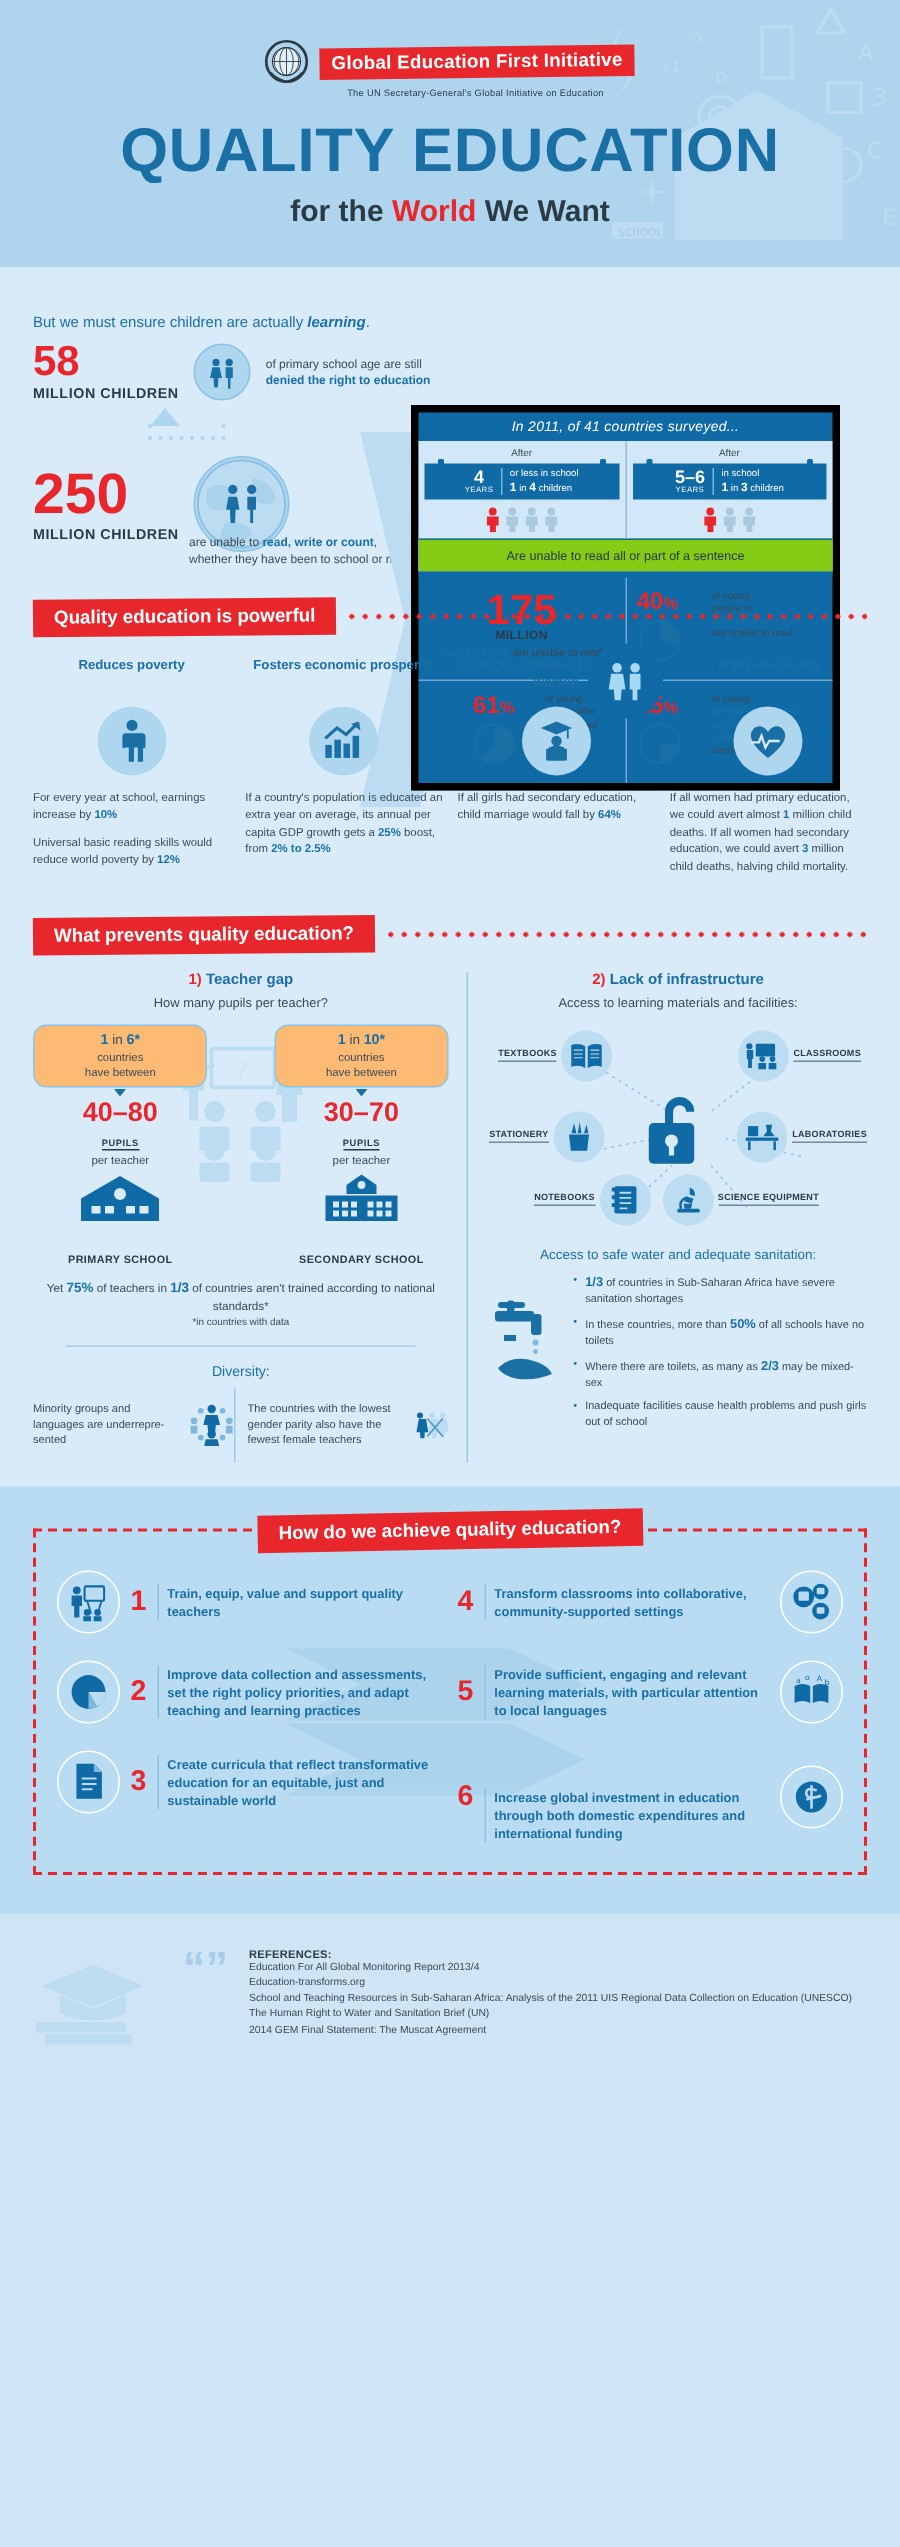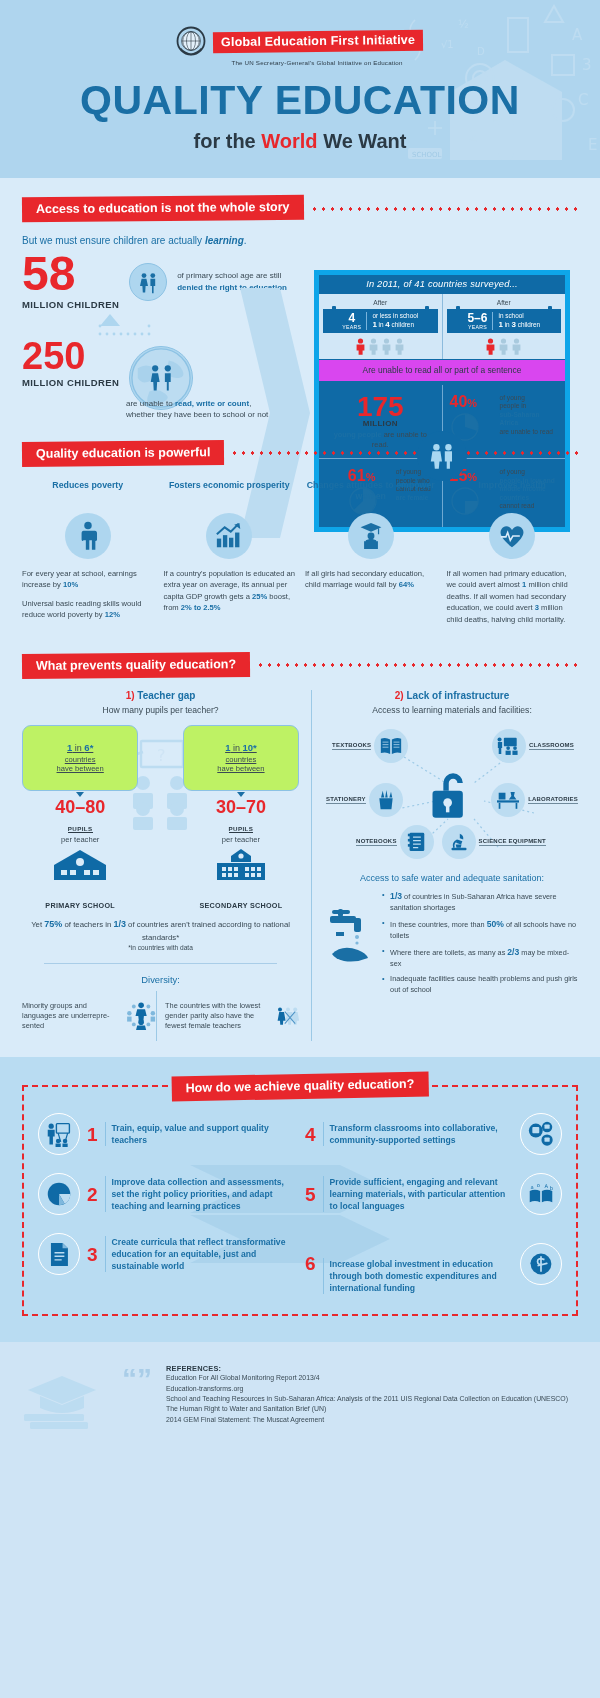--- a/index.html
+++ b/index.html
@@ -87,36 +87,36 @@
     background-repeat: repeat-x;
     background-position: 0 center;
   }
   .lede { font-size: 9.2px; color:#3a4a55; line-height:1.6; }
   .learn-line { font-size:10px; color:#1a6fa5; font-weight:bold; margin-top:14px; }
   .learn-line .reg { font-weight: normal; }
   .learn-line em { font-style: italic; }
 
   
   .bigstat { display:flex; align-items:center; gap:10px; }
-  .bignum { font-size: 48px; font-weight: bold; color:#e8272c; line-height:.85; }
+  .bignum { font-size: 28px; font-weight: bold; color:#e8272c; line-height:.85; }
   .bignum.small { font-size: 38px; }
   .bigcap { font-size: 9.5px; font-weight:bold; color:#2b3a45; letter-spacing:.4px; }
   .circ-icon {
     width:38px;height:38px;border-radius:50%;
     background:#aed6ef; display:flex;align-items:center;justify-content:center;
     border:1.2px solid #8cc2e4;
   }
   .circ-icon.globe { width:64px;height:64px; }
   .stat-note { font-size:8px; color:#3a4a55; line-height:1.45; }
   .stat-note b { color:#1a6fa5; }
 
   
   .panel {
-    position:absolute; right:30px; top:92px;
-    width:256px; border:5px solid #0ea5e9; background:#0f6aa6;
+    position:absolute; right:40px; top:92px;
+    width:286px; border:5px solid #000000; background:#0f6aa6;
   }
   .panel-title {
     color:#fff; font-size:9.3px; font-style:italic; text-align:center;
     padding:4px 0 5px 0; letter-spacing:.2px;
   }
   .panel-inner { background:#d2e7f7; }
   .panel-top { display:flex; }
   .panel-half { flex:1; padding:5px 4px 4px 4px; text-align:center; }
   .panel-half + .panel-half { border-left:1.2px solid #8cbbdd; }
   .after-lbl { font-size:6.6px; color:#3a4a55; }
@@ -130,21 +130,21 @@
     background:#0f6aa6; border-radius:1px;
   }
   .yrs-box:before { left:9px; } .yrs-box:after { right:9px; }
   .yrs-n { font-size:12px; font-weight:bold; line-height:1; }
   .yrs-u { font-size:5.2px; letter-spacing:.3px; }
   .yrs-txt { font-size:6.4px; text-align:left; line-height:1.25; border-left:1px solid #79b4dc; padding-left:5px;}
   .yrs-txt b { font-size:8px; }
   .ppl-row { display:flex; justify-content:center; gap:2px; margin-top:5px; }
   .unable-row {
     text-align:center; font-size:8.4px; color:#2b3a45;
-    padding:5px 0 6px 0; border-top:1.2px solid #0f6aa6; background:#d946ef;
+    padding:5px 0 6px 0; border-top:1.2px solid #0f6aa6; background:#84cc16;
   }
   .panel-grid { border-top:4px solid #0f6aa6; position:relative; }
   .pg-row { display:flex; }
   .pg-cell { flex:1; padding:9px 7px; min-height:68px; }
   .pg-cell + .pg-cell { border-left:1.2px solid #6ea9d2; }
   .pg-row + .pg-row { border-top:1.2px solid #6ea9d2; }
   .pg-175 { text-align:center; }
   .n175 { font-size:28px; font-weight:bold; color:#e8272c; line-height:.9; }
   .mil { font-size:8px; font-weight:bold; color:#2b3a45; letter-spacing:.3px;}
   .sub175 { font-size:7.4px; color:#3a4a55; line-height:1.3; margin-top:2px; }
@@ -176,22 +176,22 @@
   .two-col { display:flex; margin-top:12px; }
   .col-l { width:52%; padding-right:12px; }
   .col-r { width:48%; padding-left:14px; border-left:1.2px solid #9cc9e6; }
   .sec-h { text-align:center; font-size:10px; color:#1a6fa5; font-weight:bold; }
   .sec-h .num { color:#e8272c; }
   .sec-sub { text-align:center; font-size:8.6px; color:#3a4a55; margin-top:4px; }
 
   .pupil-row { display:flex; justify-content:space-between; margin-top:10px; position:relative;}
   .pupil-side { width:42%; text-align:center; position:relative; z-index:2;}
   .bubble {
-    border:1.1px solid #8cc2e4; border-radius:9px; padding:16px 5px;
-    font-size:7.6px; color:#3a4a55; line-height:1.3; background:#bef264;text-decoration:underline;
+    border:1.1px solid #8cc2e4; border-radius:9px; padding:4px 5px;
+    font-size:7.6px; color:#3a4a55; line-height:1.3; background:#fdba74;
   }
   .bubble .b1 { font-size:9px; }
   .bubble b { font-size:9.5px; color:#1a6fa5; }
   .caret { width:0;height:0;border-left:4px solid transparent;border-right:4px solid transparent;border-top:5px solid #1a6fa5; margin:1px auto 0 auto;}
   .range { font-size:18px;font-weight:bold;color:#e8272c;line-height:1.05;margin-top:1px;}
   .pupils-lbl { font-size:6.2px;font-weight:bold;color:#2b3a45;letter-spacing:.4px;border-bottom:1px solid #2b3a45;display:inline-block;}
   .per-teacher { font-size:7.6px;color:#3a4a55; }
   .school-lbl { font-size:7.2px;font-weight:bold;color:#2b3a45;letter-spacing:.3px;margin-top:19px;}
   .yet { text-align:center;font-size:7.8px;color:#3a4a55;line-height:1.5;margin-top:8px;}
   .yet b { color:#1a6fa5; font-size:9px;}
@@ -295,24 +295,20 @@
       <div class="gefi-badge">Global Education First Initiative</div>
     </div>
     <div class="gefi-sub">The UN Secretary-General's Global Initiative on Education</div>
 
     <div class="big-title">QUALITY EDUCATION</div>
     <div class="sub-title"><span>for the </span><span class="red">World</span><span> We Want</span></div>
   </div>
 
   <div class="band-light" style="padding:18px 0 14px 0; position:relative;">
     <div class="section">
-      <div class="ribbon-wrap">
-        <span class="ribbon">Access to education is not the whole story</span>
-        <span class="dots-line"></span>
-      </div>
 
 
       <div class="learn-line"><span class="reg">But we must ensure children are actually </span><em>learning</em><span class="reg">.</span></div>
 
       <div class="bigstat" style="margin-top:8px;">
         <div>
           <div class="bignum">58</div>
           <div class="bigcap" style="margin-top:4px;">MILLION CHILDREN</div>
         </div>
         <div class="circ-icon">
@@ -340,21 +336,21 @@
             <circle cx="44" cy="24" r="1.4"></circle>
             <circle cx="51" cy="24" r="1.4"></circle>
             <circle cx="58" cy="24" r="1.4"></circle>
             <circle cx="65" cy="24" r="1.4"></circle>
             <circle cx="16" cy="16" r="1.4"></circle>
             <circle cx="65" cy="16" r="1.4"></circle>
           </g>
       </svg>
 
       <div class="bigstat" style="margin-top:2px; align-items:flex-start;">
-        <div style="">
+        <div style="margin-top:16px;">
           <div class="bignum small">250</div>
           <div class="bigcap" style="margin-top:5px;">MILLION CHILDREN</div>
         </div>
         <div class="circ-icon globe" style="margin-top:6px;">
           <svg viewBox="0 0 64 64" width="62" height="62">
             <circle cx="32" cy="32" r="30" fill="#bcdcf1" stroke="#8cc2e4" stroke-width="1.4"></circle>
             <g fill="#a9d2ec">
                 <path d="M8 22q9-6 17 0t-2 12-15-2z"></path>
                 <path d="M40 14q10 2 14 10t-6 8-10-10z"></path>
                 <path d="M20 46q8-4 16 2t-6 10-12-6z"></path>

